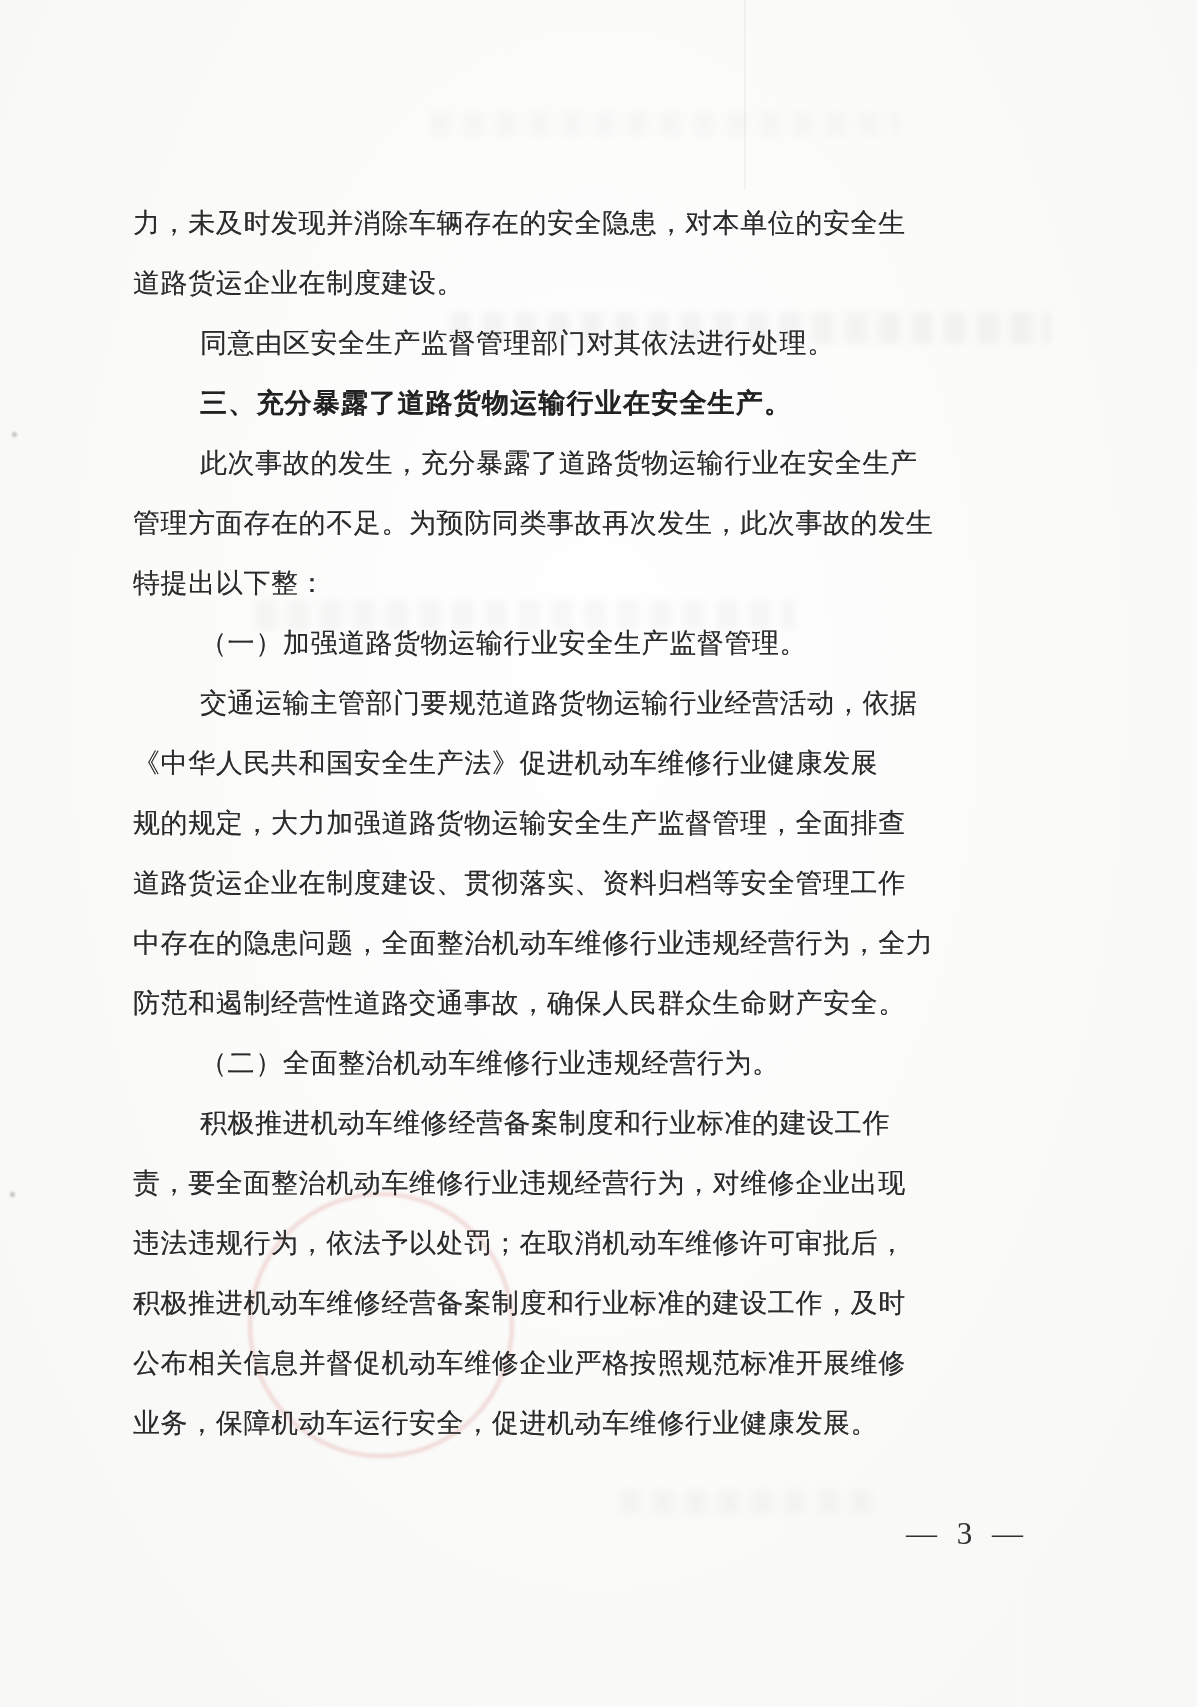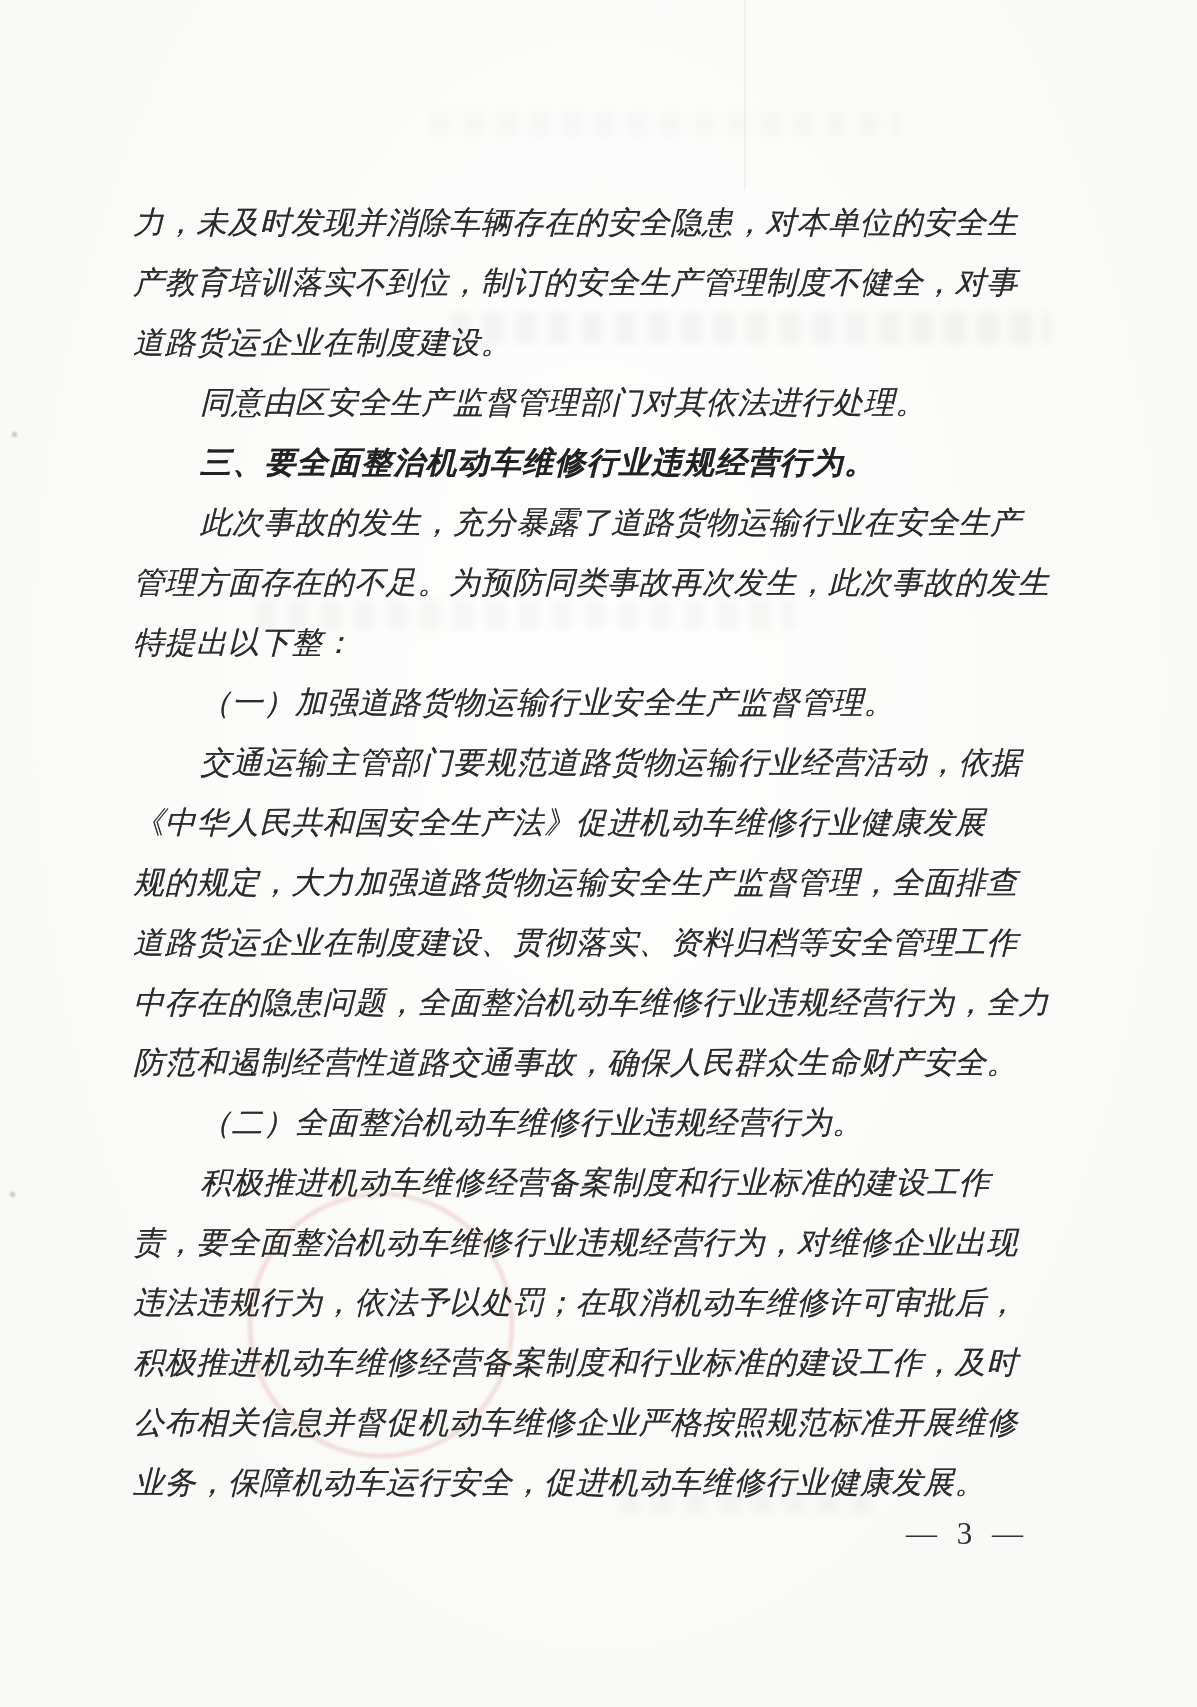--- a/index.html
+++ b/index.html
@@ -17,26 +17,25 @@
       #fcfcfb;
   }
   .doc-body {
     position: absolute;
     left: 133px; top: 193px;
     width: 942px;
   }
   .line {
     height: 60px;
     line-height: 60px;
-    font-size: 31px;
+    font-size: 27px;
     color: #2b2b2b;
     letter-spacing: 0.6px;
     white-space: nowrap;
     text-shadow: 0 0 0.5px rgba(40,40,40,0.55);
-    font-style: italic;
   }
   .indent { text-indent: 67px; }
   .bold {
     font-weight: 700;
     font-family: "Liberation Sans", "DejaVu Sans", sans-serif;
     letter-spacing: 1.2px;
     color: #222;
   }
   .page-number {
     position: absolute;
@@ -92,24 +91,23 @@
 <div class="smudge smudge-3"></div>
 <div class="smudge smudge-1"></div>
 <div class="smudge smudge-2"></div>
 <div class="smudge smudge-4"></div>
 <div class="seal-circle"></div>
 <div class="speck speck-1"></div>
 <div class="speck speck-2"></div>
 
 <div class="doc-body">
   <div class="line">力，未及时发现并消除车辆存在的安全隐患，对本单位的安全生</div>
-  <div class="line">产教育培训落实不到位，制订的安全生产管理制度不健全，对事</div>
   <div class="line">道路货运企业在制度建设。</div>
   <div class="line indent">同意由区安全生产监督管理部门对其依法进行处理。</div>
-  <div class="line indent bold">三、要全面整治机动车维修行业违规经营行为。</div>
+  <div class="line indent bold">三、充分暴露了道路货物运输行业在安全生产。</div>
   <div class="line indent">此次事故的发生，充分暴露了道路货物运输行业在安全生产</div>
   <div class="line">管理方面存在的不足。为预防同类事故再次发生，此次事故的发生</div>
   <div class="line">特提出以下整：</div>
   <div class="line indent">（一）加强道路货物运输行业安全生产监督管理。</div>
   <div class="line indent">交通运输主管部门要规范道路货物运输行业经营活动，依据</div>
   <div class="line">《中华人民共和国安全生产法》促进机动车维修行业健康发展</div>
   <div class="line">规的规定，大力加强道路货物运输安全生产监督管理，全面排查</div>
   <div class="line">道路货运企业在制度建设、贯彻落实、资料归档等安全管理工作</div>
   <div class="line">中存在的隐患问题，全面整治机动车维修行业违规经营行为，全力</div>
   <div class="line">防范和遏制经营性道路交通事故，确保人民群众生命财产安全。</div>

